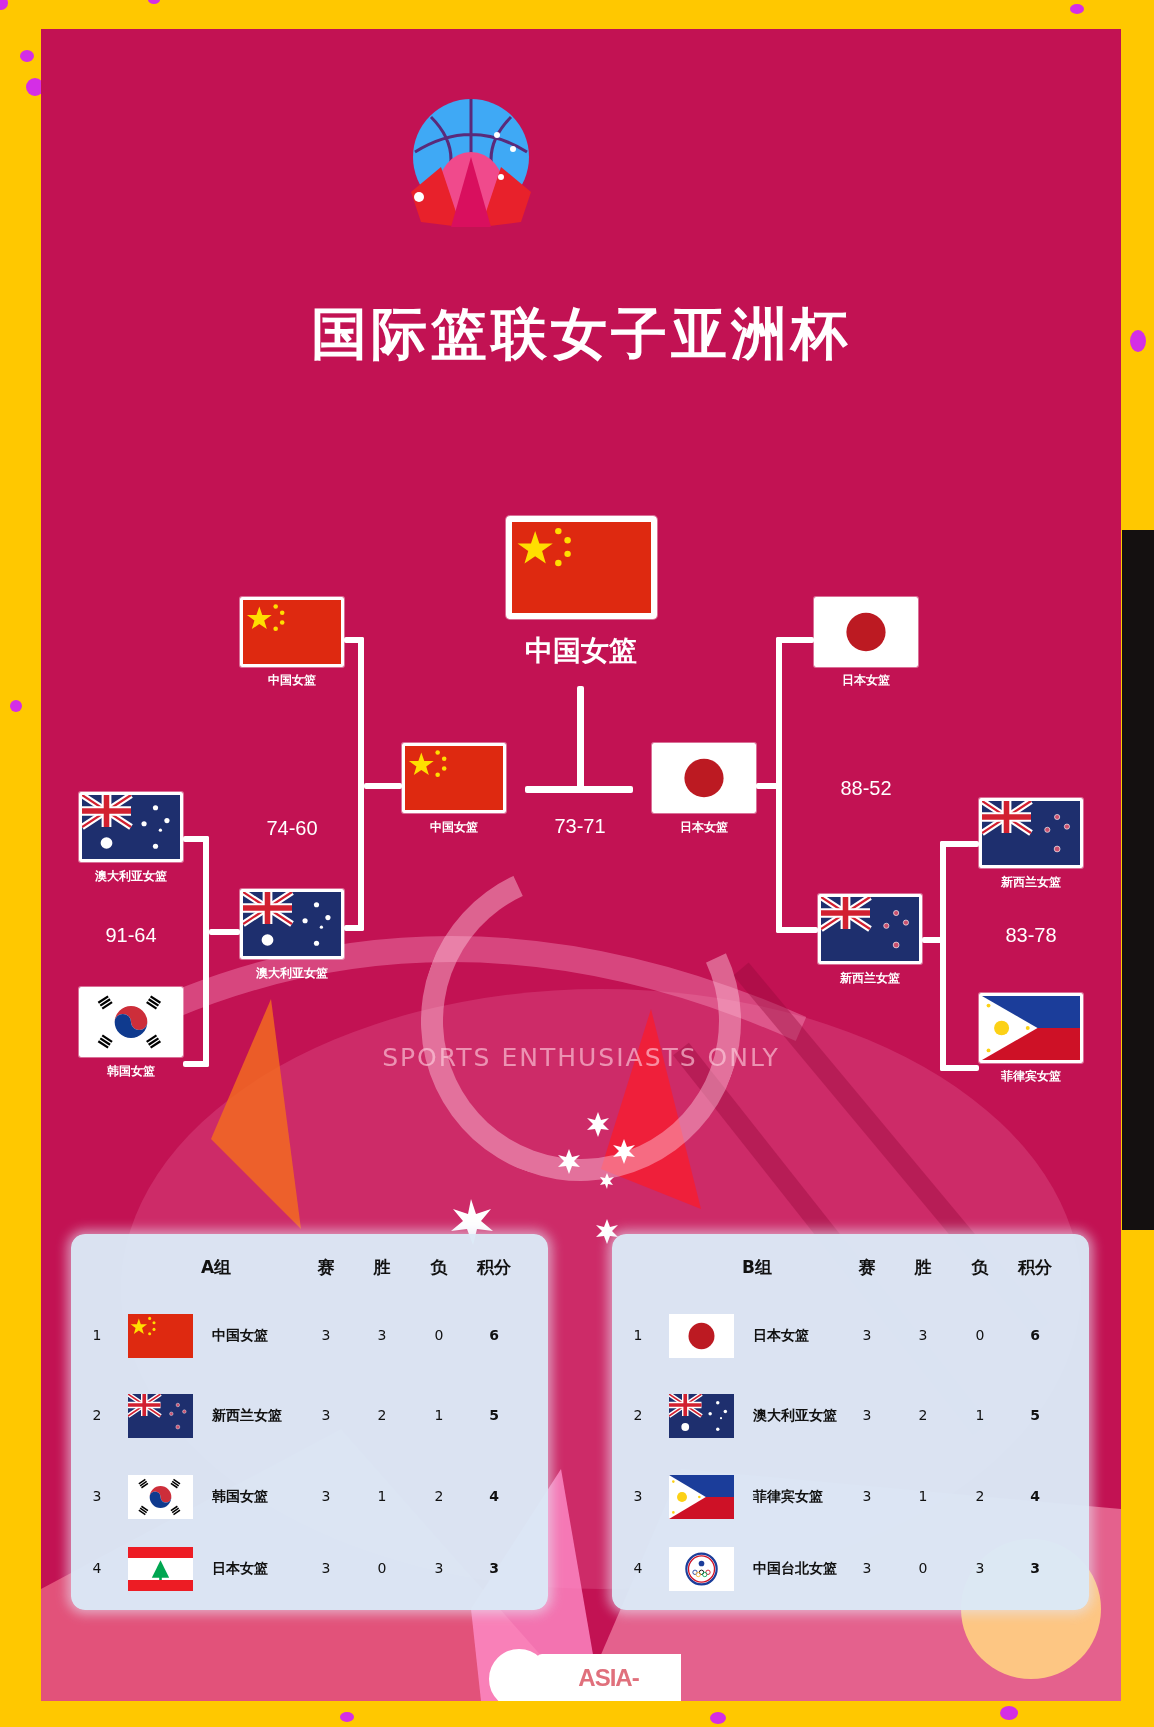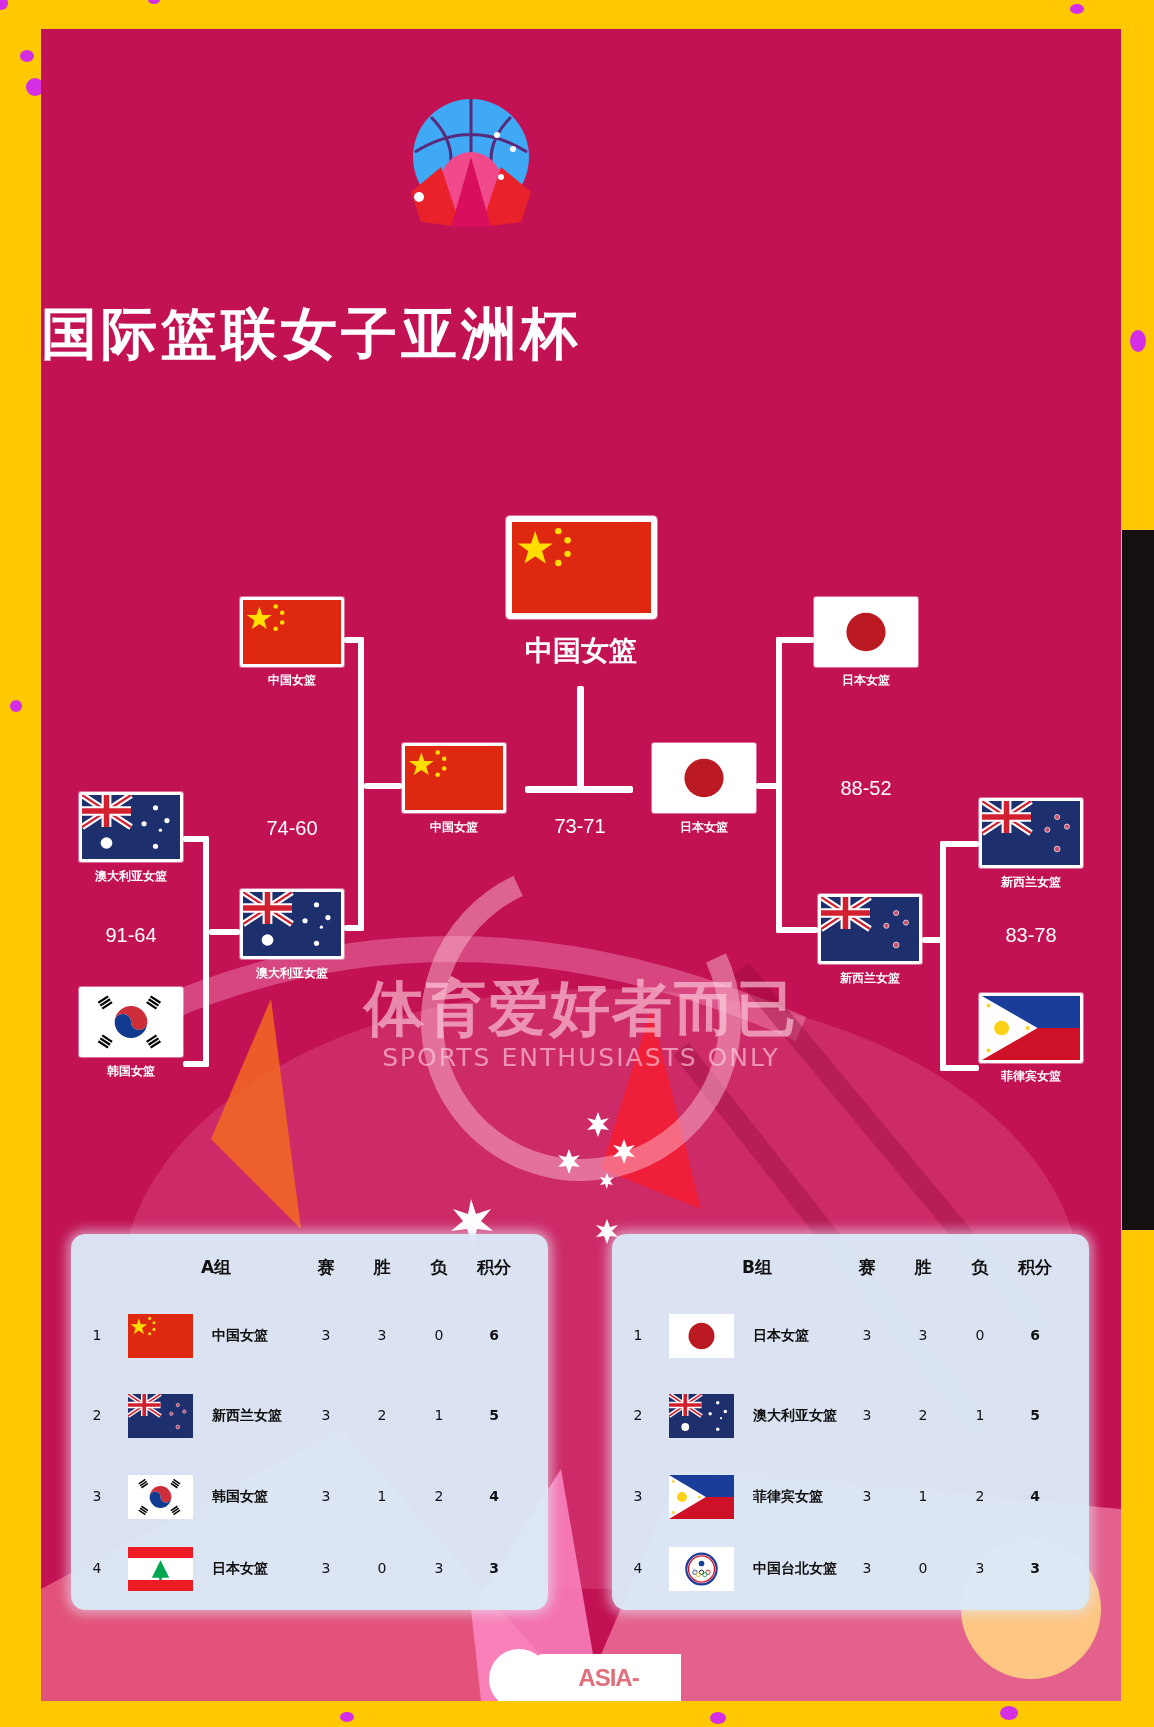--- a/index.html
+++ b/index.html
@@ -21,21 +21,21 @@
   .logo-ball {
     position: absolute; left: 360px; top: 68px; width: 140px; height: 130px;
   }
   .fiba-text { position: absolute; left: 530px; top: 68px; width: 200px; color: #fff; text-align: center; }
   .fiba-text .fiba { font-family: "Liberation Sans", sans-serif; font-weight: bold; font-size: 22px; letter-spacing: 1px; line-height: 24px; }
   .fiba-text .womens { font-family: "DejaVu Serif", serif; font-size: 22px; letter-spacing: 5px; line-height: 24px; }
   .fiba-text .asiacup { font-family: "Liberation Sans", sans-serif; font-weight: bold; font-size: 52px; line-height: 52px; letter-spacing: -1px; transform: scaleX(0.92); }
   .fiba-text .aus { font-family: "DejaVu Sans", sans-serif; font-weight: bold; font-size: 20px; line-height: 22px; }
 
   .title {
-    position: absolute; left: 0; width: 1080px; text-align: left; color: #fff;
+    position: absolute; left: 0; width: 1080px; text-align: center; color: #fff;
     font-weight: bold; font-size: 56px; letter-spacing: 4px;
     font-family: "DejaVu Sans", sans-serif;
   }
 
   
   .flag {
     position: absolute; border: 3px solid #fff; border-radius: 2px; overflow: hidden;
     box-shadow: 0 0 0 1px rgba(255,255,255,0.4);
   }
   .flag svg { display: block; width: 100%; height: 100%; }
@@ -289,21 +289,20 @@
       </svg>
 </div>
   <div class="flag-label" style="left:930px;top:1039px;">菲律宾女篮</div>
   <div class="score" style="left:940px;top:895px;">83-78</div>
   <div class="line" style="left:899px;top:812px;width:39px;height:6px;"></div>
   <div class="line" style="left:899px;top:812px;width:6px;height:230px;"></div>
   <div class="line" style="left:899px;top:1036px;width:39px;height:6px;"></div>
   <div class="line" style="left:881px;top:908px;width:24px;height:6px;"></div>
 
   <div class="wm-ring"></div>
-  <div class="wm-cn">体育爱好者而已</div>
   <div class="wm-en">SPORTS ENTHUSIASTS ONLY</div>
 
   <svg class="bg-shape" style="left:400px;top:1040px;" width="260" height="180" viewBox="0 0 260 180">
     <g fill="#fff">
       <polygon points="30,130 35,145 50,140 40,152 52,162 36,160 32,176 26,160 10,162 22,152 12,140 27,145"></polygon>
       <polygon points="157,43 160,51 168,49 162,55 168,61 160,60 157,68 154,60 146,61 152,55 146,49 154,51"></polygon>
       <polygon points="128,80 131,88 139,86 133,92 139,98 131,97 128,105 125,97 117,98 123,92 117,86 125,88"></polygon>
       <polygon points="183,70 186,78 194,76 188,82 194,88 186,87 183,95 180,87 172,88 178,82 172,76 180,78"></polygon>
       <polygon points="166,104 168,109 173,108 169,112 172,116 167,115 166,120 164,115 159,116 162,112 159,108 164,109"></polygon>
       <polygon points="166,150 169,158 177,156 171,162 177,168 169,167 166,175 163,167 155,168 161,162 155,156 163,158"></polygon>

